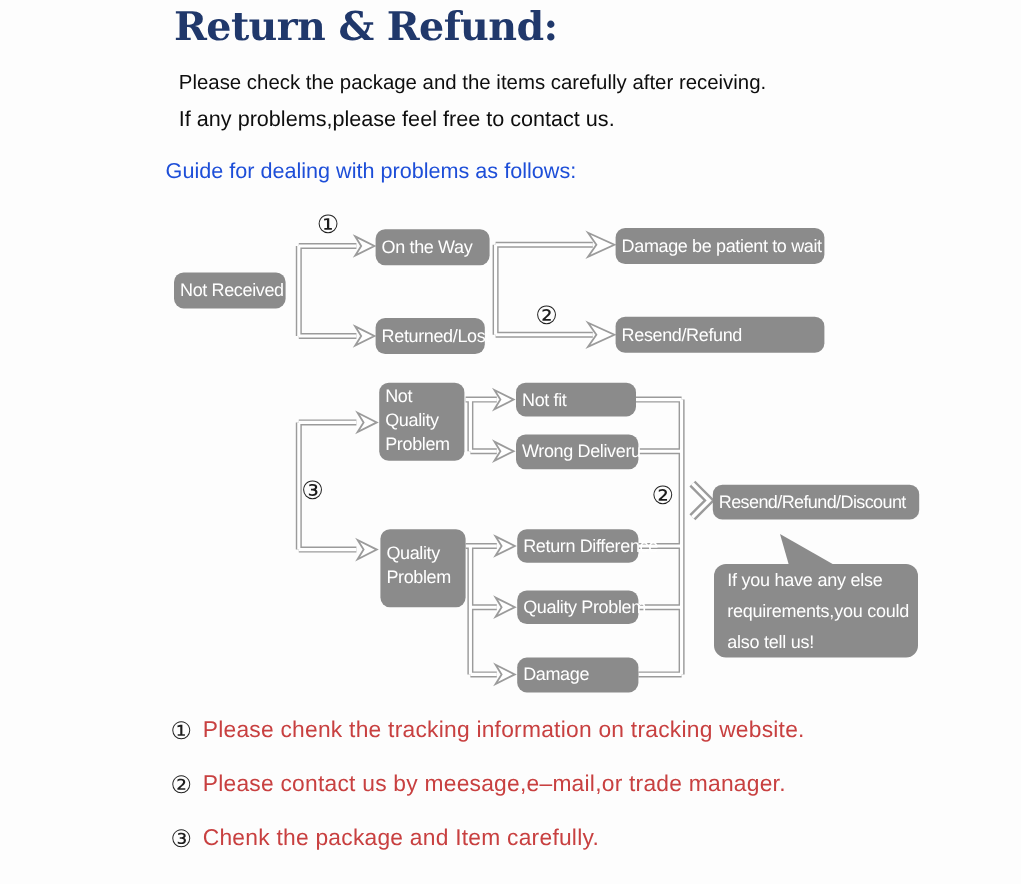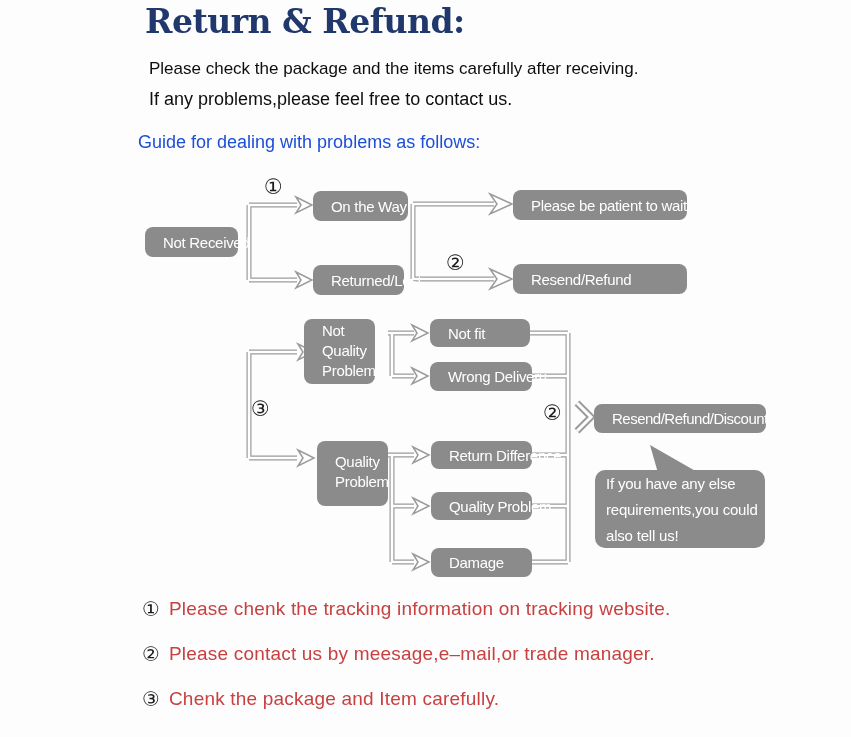--- a/index.html
+++ b/index.html
@@ -23,21 +23,21 @@
   .intro1{position:absolute;left:149px;top:59px;font-size:17px;color:#0e0e0e;}
   .intro2{position:absolute;left:149px;top:89px;font-size:18px;color:#0e0e0e;}
   .guide{position:absolute;left:138px;top:132px;font-size:18px;color:#1d4ed8;}
 
   
   .node{
     position:absolute;z-index:2;
     background:#8b8b8b;border-radius:8px;
     color:#ffffff;font-size:15px;letter-spacing:-0.3px;
     display:flex;align-items:center;
-    padding-left:18px;box-sizing:border-box;
+    padding-left:5px;box-sizing:border-box;
     white-space:nowrap;
   }
   .node.multi{
     display:block;white-space:pre-line;
     line-height:20px;padding-top:2px;
   }
   .node.multi2{padding-top:11px;}
   .bubble{
     position:absolute;z-index:2;
     background:#8b8b8b;border-radius:10px;
@@ -45,21 +45,21 @@
     line-height:26px;padding:1px 0 0 11px;box-sizing:border-box;
     white-space:pre-line;
   }
 
   
   .n-not-received{left:145px;top:227px;width:93px;height:30px;text-align:center;}
   .n-on-the-way{left:313px;top:191px;width:95px;height:30px;}
   .n-returned-lost{left:313px;top:265px;width:91px;height:30px;}
   .n-patient-wait{left:513px;top:190px;width:174px;height:30px;}
   .n-resend-refund{left:513px;top:264px;width:174px;height:30px;}
-  .n-not-quality-problem{left:304px;top:319px;width:71px;height:65px;}
+  .n-not-quality-problem{left:316px;top:319px;width:71px;height:65px;}
   .n-not-fit{left:430px;top:319px;width:100px;height:28px;}
   .n-wrong-deliveru{left:430px;top:362px;width:102px;height:29px;}
   .n-received{left:145px;top:406px;width:91px;height:31px;}
   .n-quality-problem{left:317px;top:441px;width:71px;height:65px;}
   .n-color-difference{left:431px;top:441px;width:101px;height:28px;}
   .n-quality-defect{left:431px;top:492px;width:101px;height:28px;}
   .n-damage{left:431px;top:548px;width:101px;height:29px;}
   .n-rrd{left:594px;top:404px;width:172px;height:29px;letter-spacing:-0.5px;}
   .n-bubble{left:595px;top:470px;width:170px;height:78px;}
 
@@ -137,21 +137,21 @@
 
     <polyline class="chev-outer" points="577,403 591,417 577,431"></polyline>
     <polyline class="chev-inner" points="577,403 591,417 577,431"></polyline>
 
     <polygon class="tail" points="650,445 658,473 699,473"></polygon>
   </svg>
 
   <div class="node n-not-received">Not Received</div>
   <div class="node n-on-the-way">On the Way</div>
   <div class="node n-returned-lost">Returned/Lost</div>
-  <div class="node n-patient-wait">Please be patient to wait</div>
+  <div class="node n-patient-wait">Damage be patient to wait</div>
   <div class="node n-resend-refund">Resend/Refund</div>
   <div class="node multi n-not-quality-problem">Not
 Quality
 Problem</div>
   <div class="node n-not-fit">Not fit</div>
   <div class="node n-wrong-deliveru">Wrong Deliveru</div>
   <div class="node multi multi2 n-quality-problem">Quality
 Problem</div>
   <div class="node n-color-difference">Return Difference</div>
   <div class="node n-quality-defect">Quality Problem</div>

